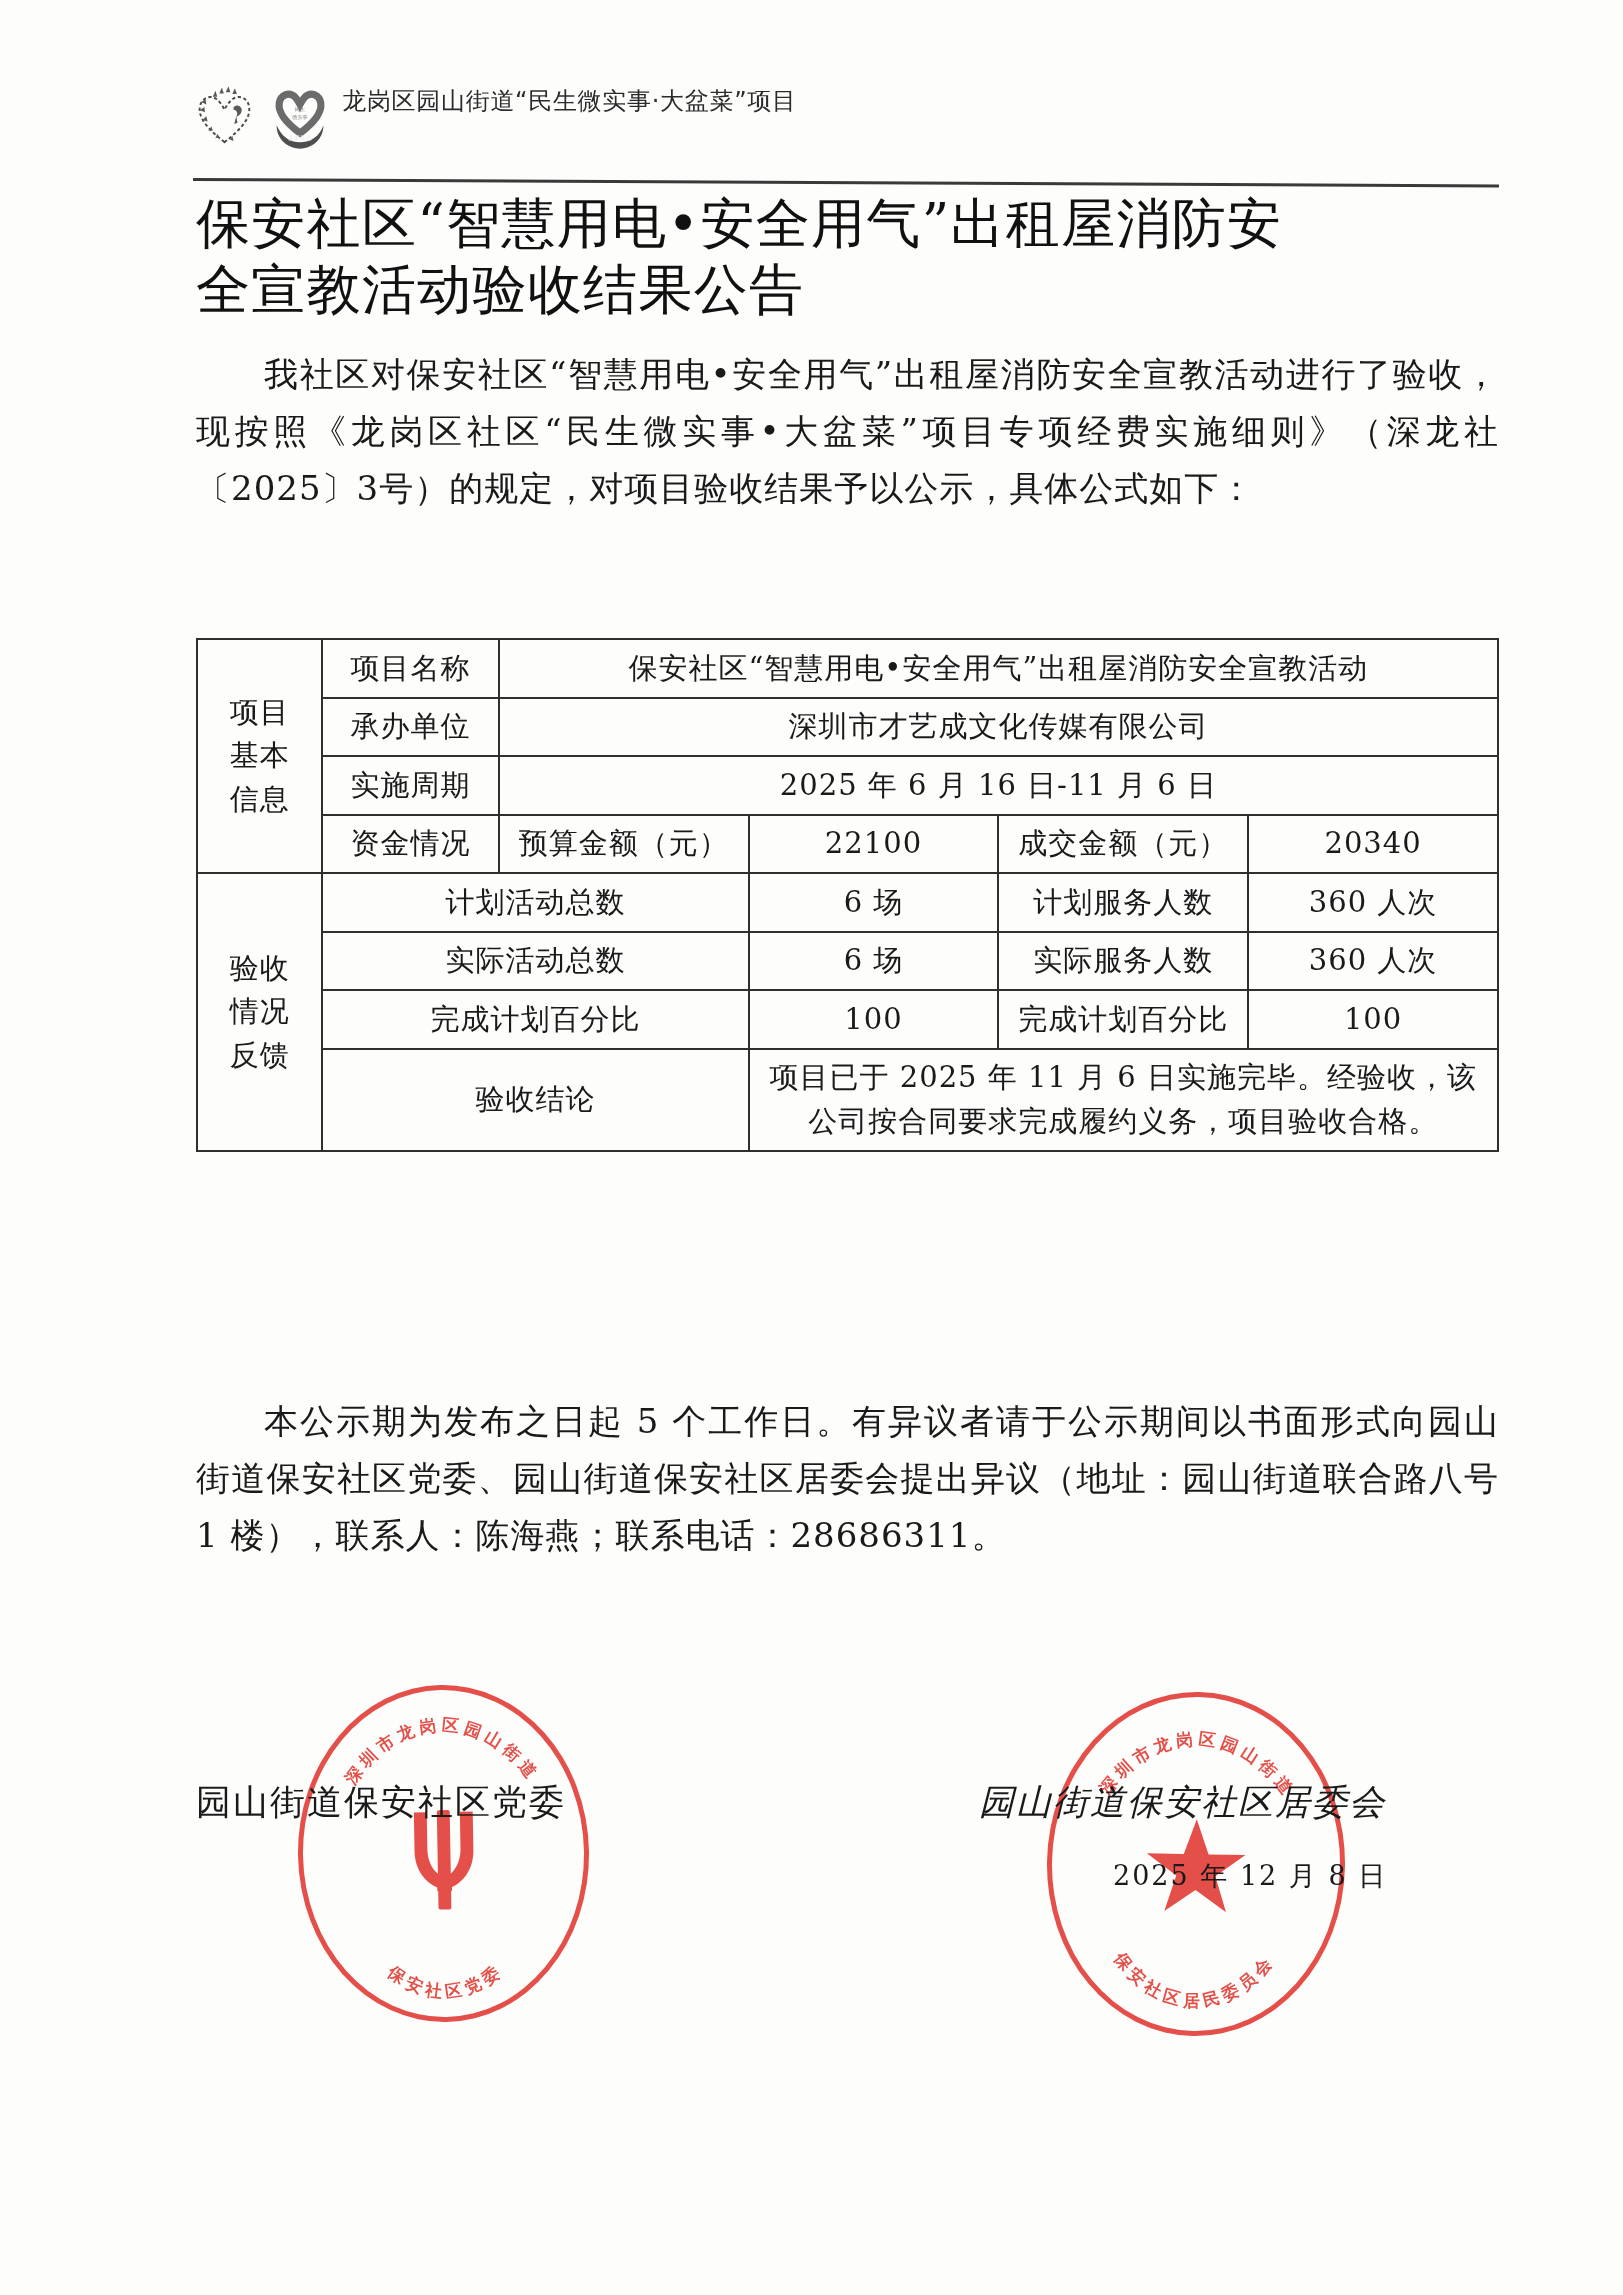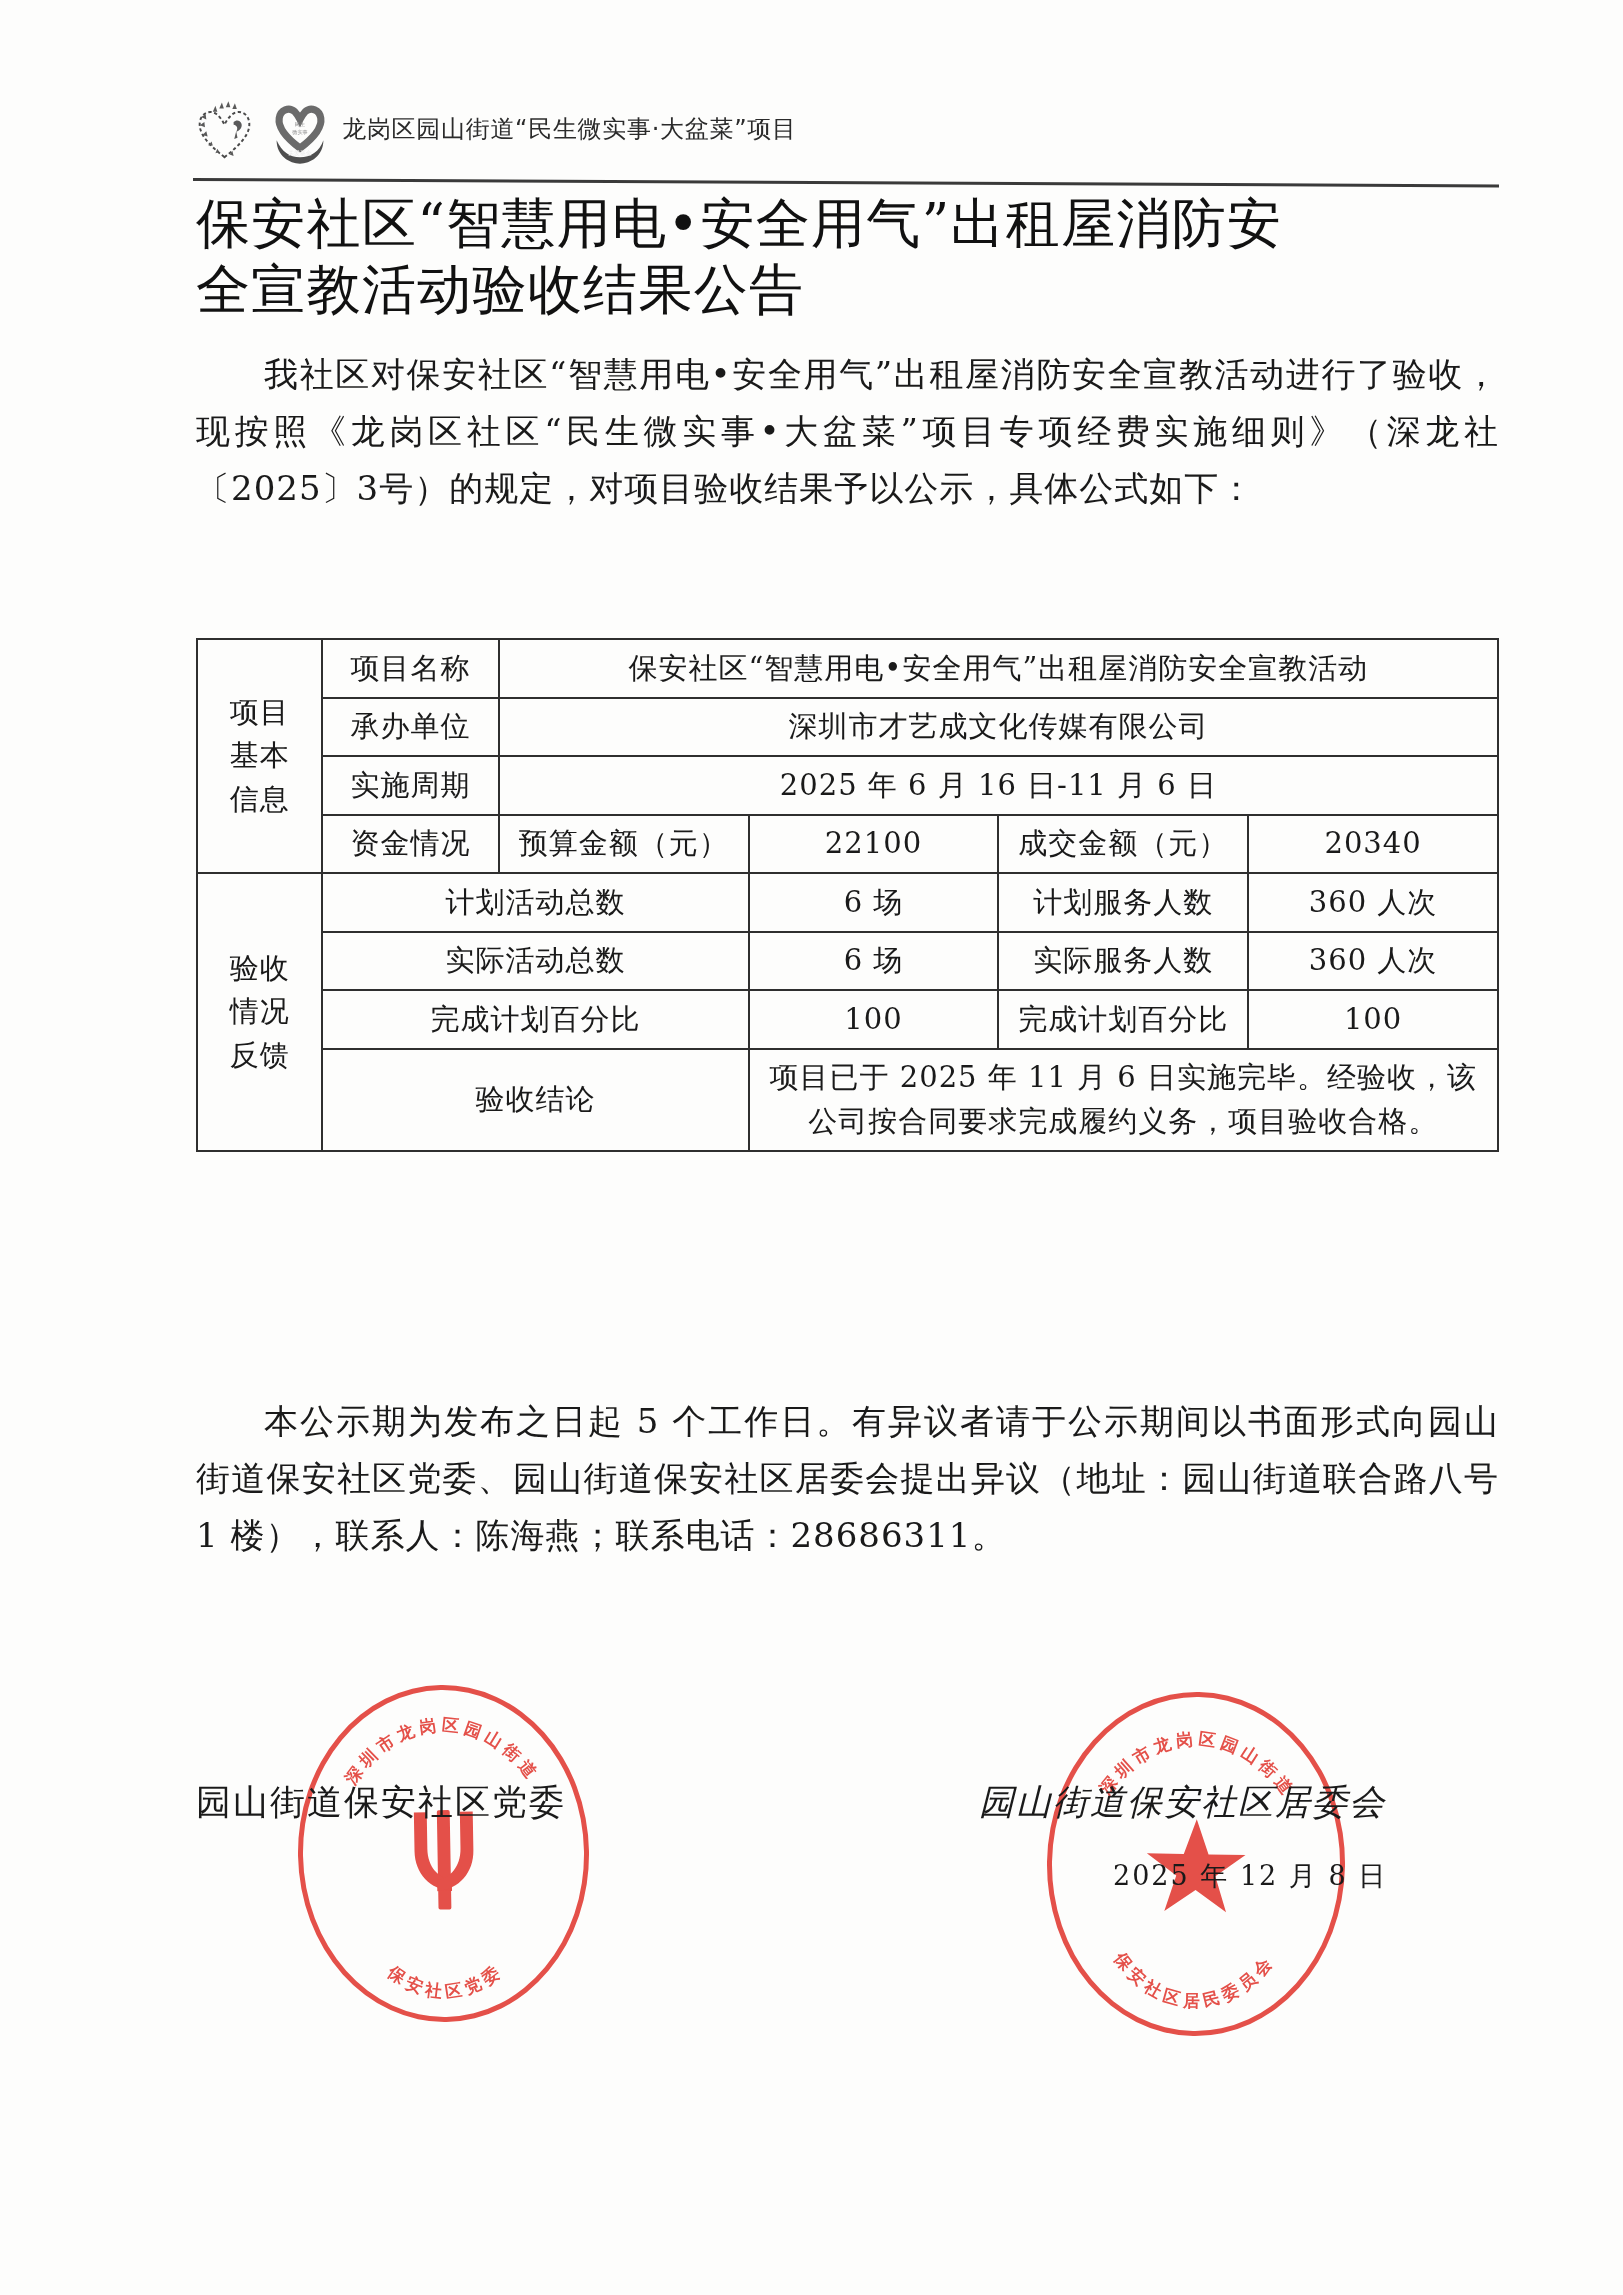--- a/index.html
+++ b/index.html
@@ -26,21 +26,21 @@
   }
 
   
   .doc-header {
     position: absolute;
     left: 193px;
     top: 85px;
     width: 1306px;
     height: 98px;
     display: flex;
-    align-items: center;
+    align-items: flex-start;
   }
   .logo-group {
     display: flex;
     align-items: flex-end;
     gap: 14.4px;
     padding-bottom: 3.9px;
   }
   .logo-heart-hands {
     width: 63px;
     height: 65px;

